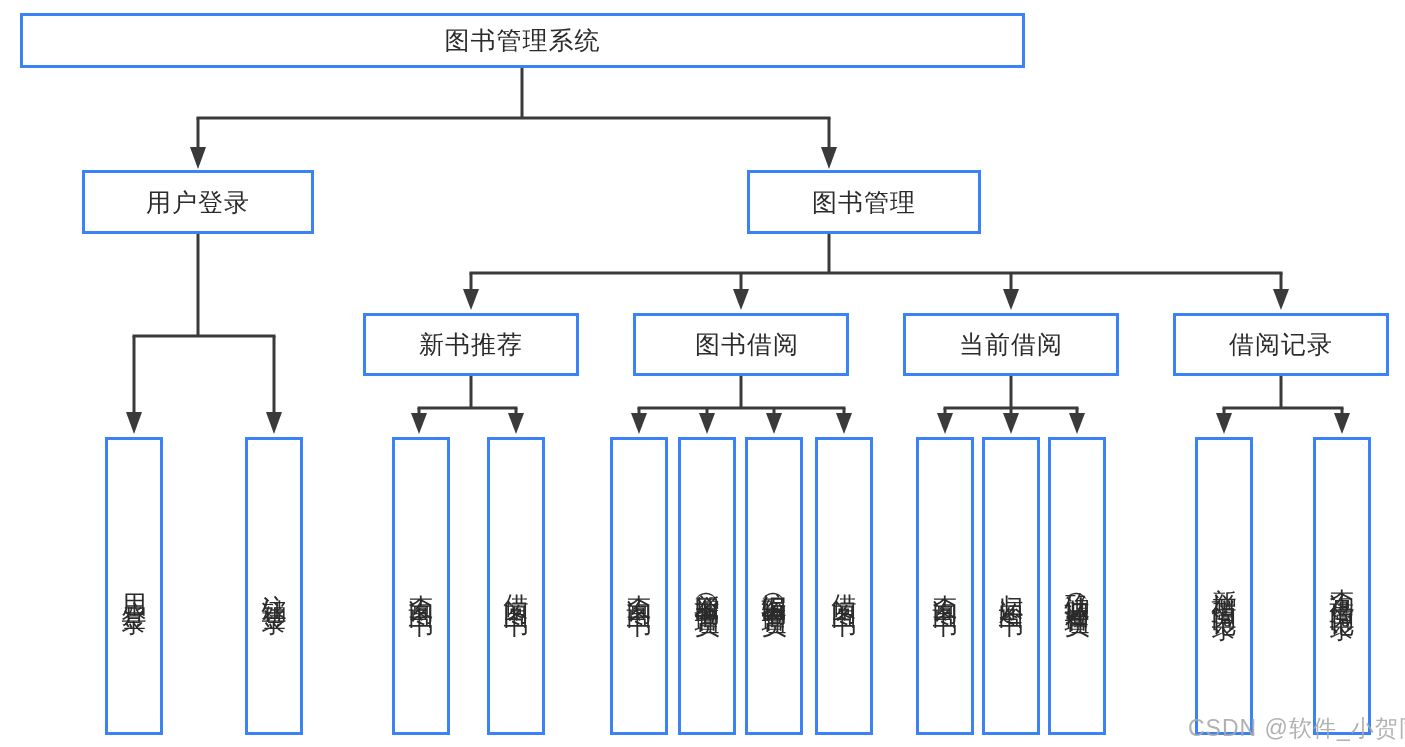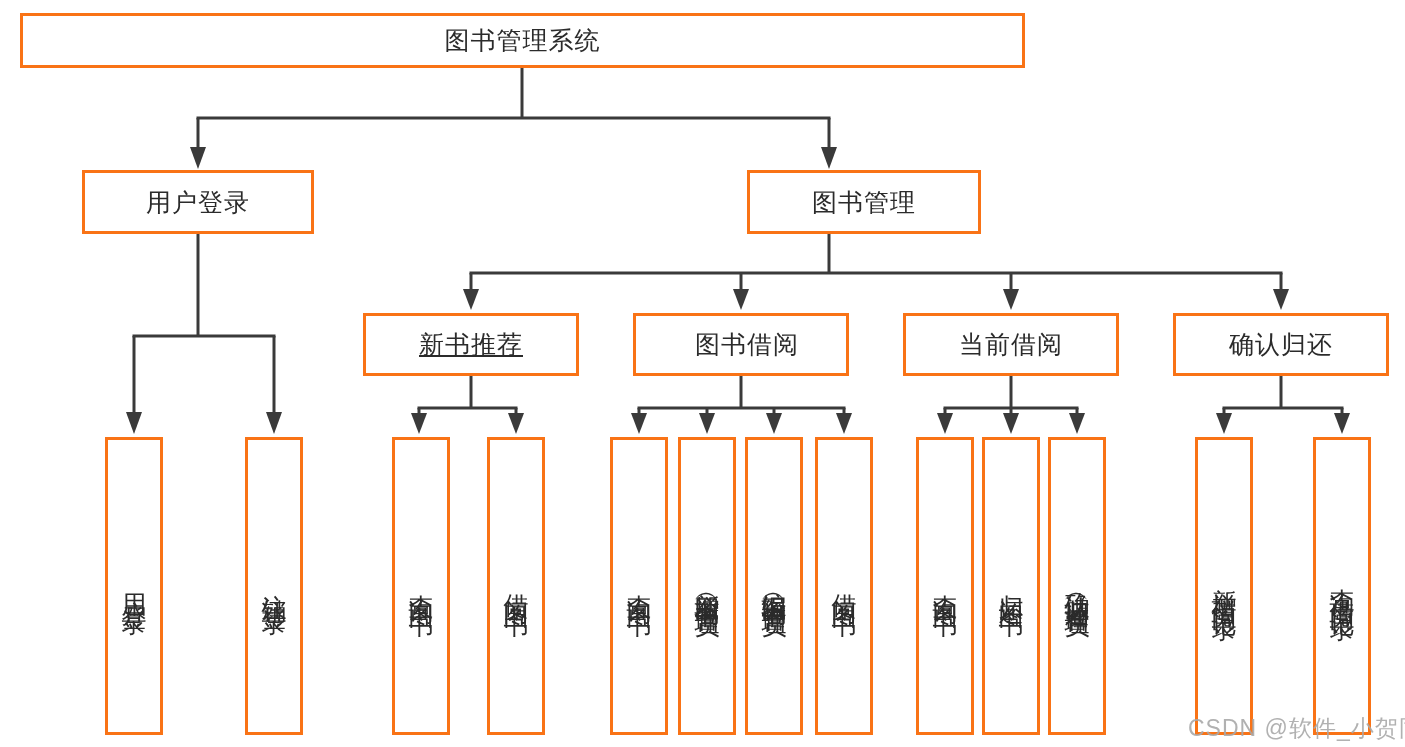--- a/index.html
+++ b/index.html
@@ -26,21 +26,21 @@
     stroke: #3a3a3a;
     stroke-width: 3;
   }
   .connectors polygon {
     fill: #3a3a3a;
     stroke: none;
   }
   .box {
     position: absolute;
     box-sizing: border-box;
-    border: 3px solid #f97316;
+    border: 3px solid #3b82f6;
     background: #ffffff;
     display: flex;
     align-items: center;
     justify-content: center;
     color: #2b2b2b;
   }
   .hbox {
     font-size: 25px;
     letter-spacing: 1px;
     white-space: nowrap;
@@ -154,31 +154,31 @@
     <span>图书管理系统</span>
   </div>
 
   <div class="box hbox" style="left:82px; top:170px; width:232px; height:64px;">
     <span>用户登录</span>
   </div>
   <div class="box hbox" style="left:712px; top:170px; width:234px; height:64px;margin-left:35px;">
     <span>图书管理</span>
   </div>
 
-  <div class="box hbox" style="left:363px; top:313px; width:216px; height:63px;text-decoration:underline;">
+  <div class="box hbox" style="left:363px; top:313px; width:216px; height:63px;">
     <span>新书推荐</span>
   </div>
   <div class="box hbox" style="left:633px; top:313px; width:216px; height:63px;padding-left:12px;">
     <span>图书借阅</span>
   </div>
   <div class="box hbox" style="left:903px; top:313px; width:216px; height:63px;font-family:Liberation Serif, serif;">
     <span>当前借阅</span>
   </div>
   <div class="box hbox" style="left:1173px; top:313px; width:216px; height:63px;">
-    <span>确认归还</span>
+    <span>借阅记录</span>
   </div>
 
   <div class="box vbox" style="left:105px;">
     <span class="vtext">用户登录</span>
   </div>
   <div class="box vbox" style="left:245px;">
     <span class="vtext">注销登录</span>
   </div>
 
   <div class="box vbox" style="left:392px;">

